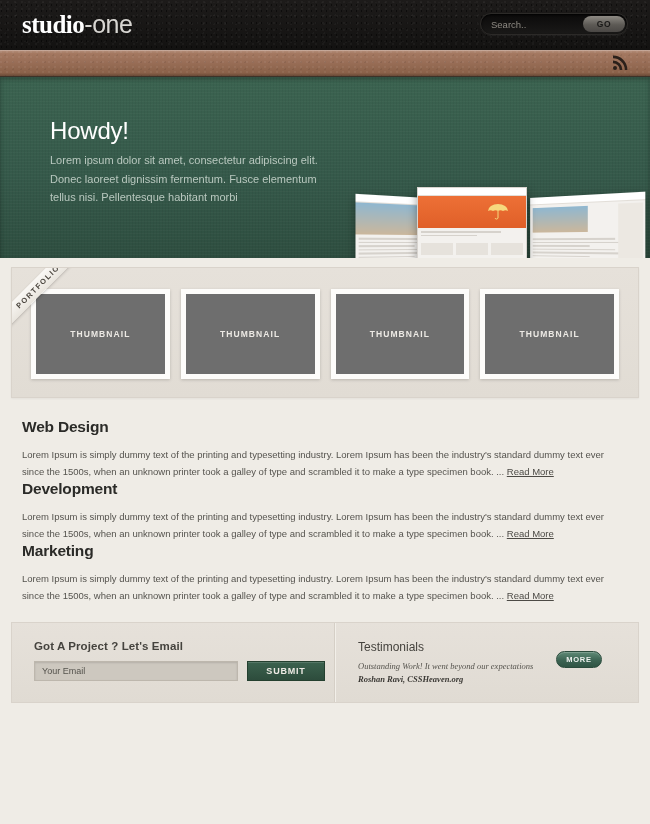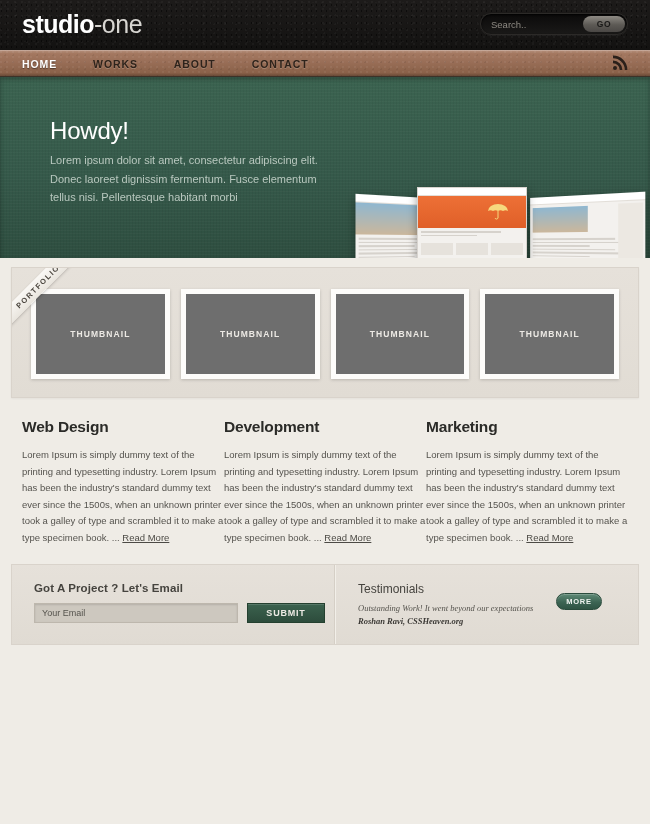--- a/index.html
+++ b/index.html
@@ -28,21 +28,21 @@
   }
   .logo {
     position: absolute;
     left: 22px; top: 9px;
     font-size: 25px;
     letter-spacing: -.5px;
     color: #f2f2f0;
     line-height: 30px;
     white-space: nowrap;
   }
-  .logo .lg-bold { font-weight: 700; color: #ffffff; }
+  .logo .lg-bold { font-weight: 700; color: #ffffff; font-family: Liberation Serif, serif; }
   .logo .lg-thin { font-weight: 300; color: #d8d6d2; }
 
   .searchwrap {
     position: absolute;
     right: 22px; top: 13px;
     width: 148px; height: 22px;
     border-radius: 11px;
     background: linear-gradient(180deg,#0b0a0a 0%,#1a1918 100%);
     border: 1px solid #2c2a28;
     box-shadow: inset 0 1px 2px rgba(0,0,0,.9), 0 1px 0 rgba(255,255,255,.05);
@@ -224,20 +224,21 @@
     letter-spacing: 1.1px;
     display: flex;
     align-items: center;
     justify-content: center;
   }
 
   
   .cols {
     display: flex;
     padding: 20px 22px 0 22px;
+    flex-direction: column;
   }
   .col { flex: 1; }
   .col h2 {
     font-size: 15.5px;
     font-weight: 700;
     color: #2b2b28;
     letter-spacing: -.2px;
     margin-bottom: 11px;
   }
   .col p {
@@ -329,26 +330,20 @@
     <span class="lg-bold">studio</span><span class="lg-thin">-one</span>
   </div>
 
   <div class="searchwrap">
     <input class="searchinput" type="text" placeholder="Search.." style="">
     <button class="gobtn">GO</button>
   </div>
 </div>
 
 <div class="navbar">
-  <ul class="navlist">
-    <li class="navitem active">HOME</li>
-    <li class="navitem">WORKS</li>
-    <li class="navitem">ABOUT</li>
-    <li class="navitem">CONTACT</li>
-  </ul>
   <div class="rss">
     <svg width="16" height="16" viewBox="0 0 16 16">
       <circle cx="3" cy="13" r="2" fill="#2a201a"></circle>
       <path d="M1 8.2a6.8 6.8 0 0 1 6.8 6.8h2.6A9.4 9.4 0 0 0 1 5.6z" fill="#2a201a"></path>
       <path d="M1 3.2A11.8 11.8 0 0 1 12.8 15h2.6A14.4 14.4 0 0 0 1 .6z" fill="#2a201a"></path>
     </svg>
   </div>
 </div>
 
 <div class="hero">

